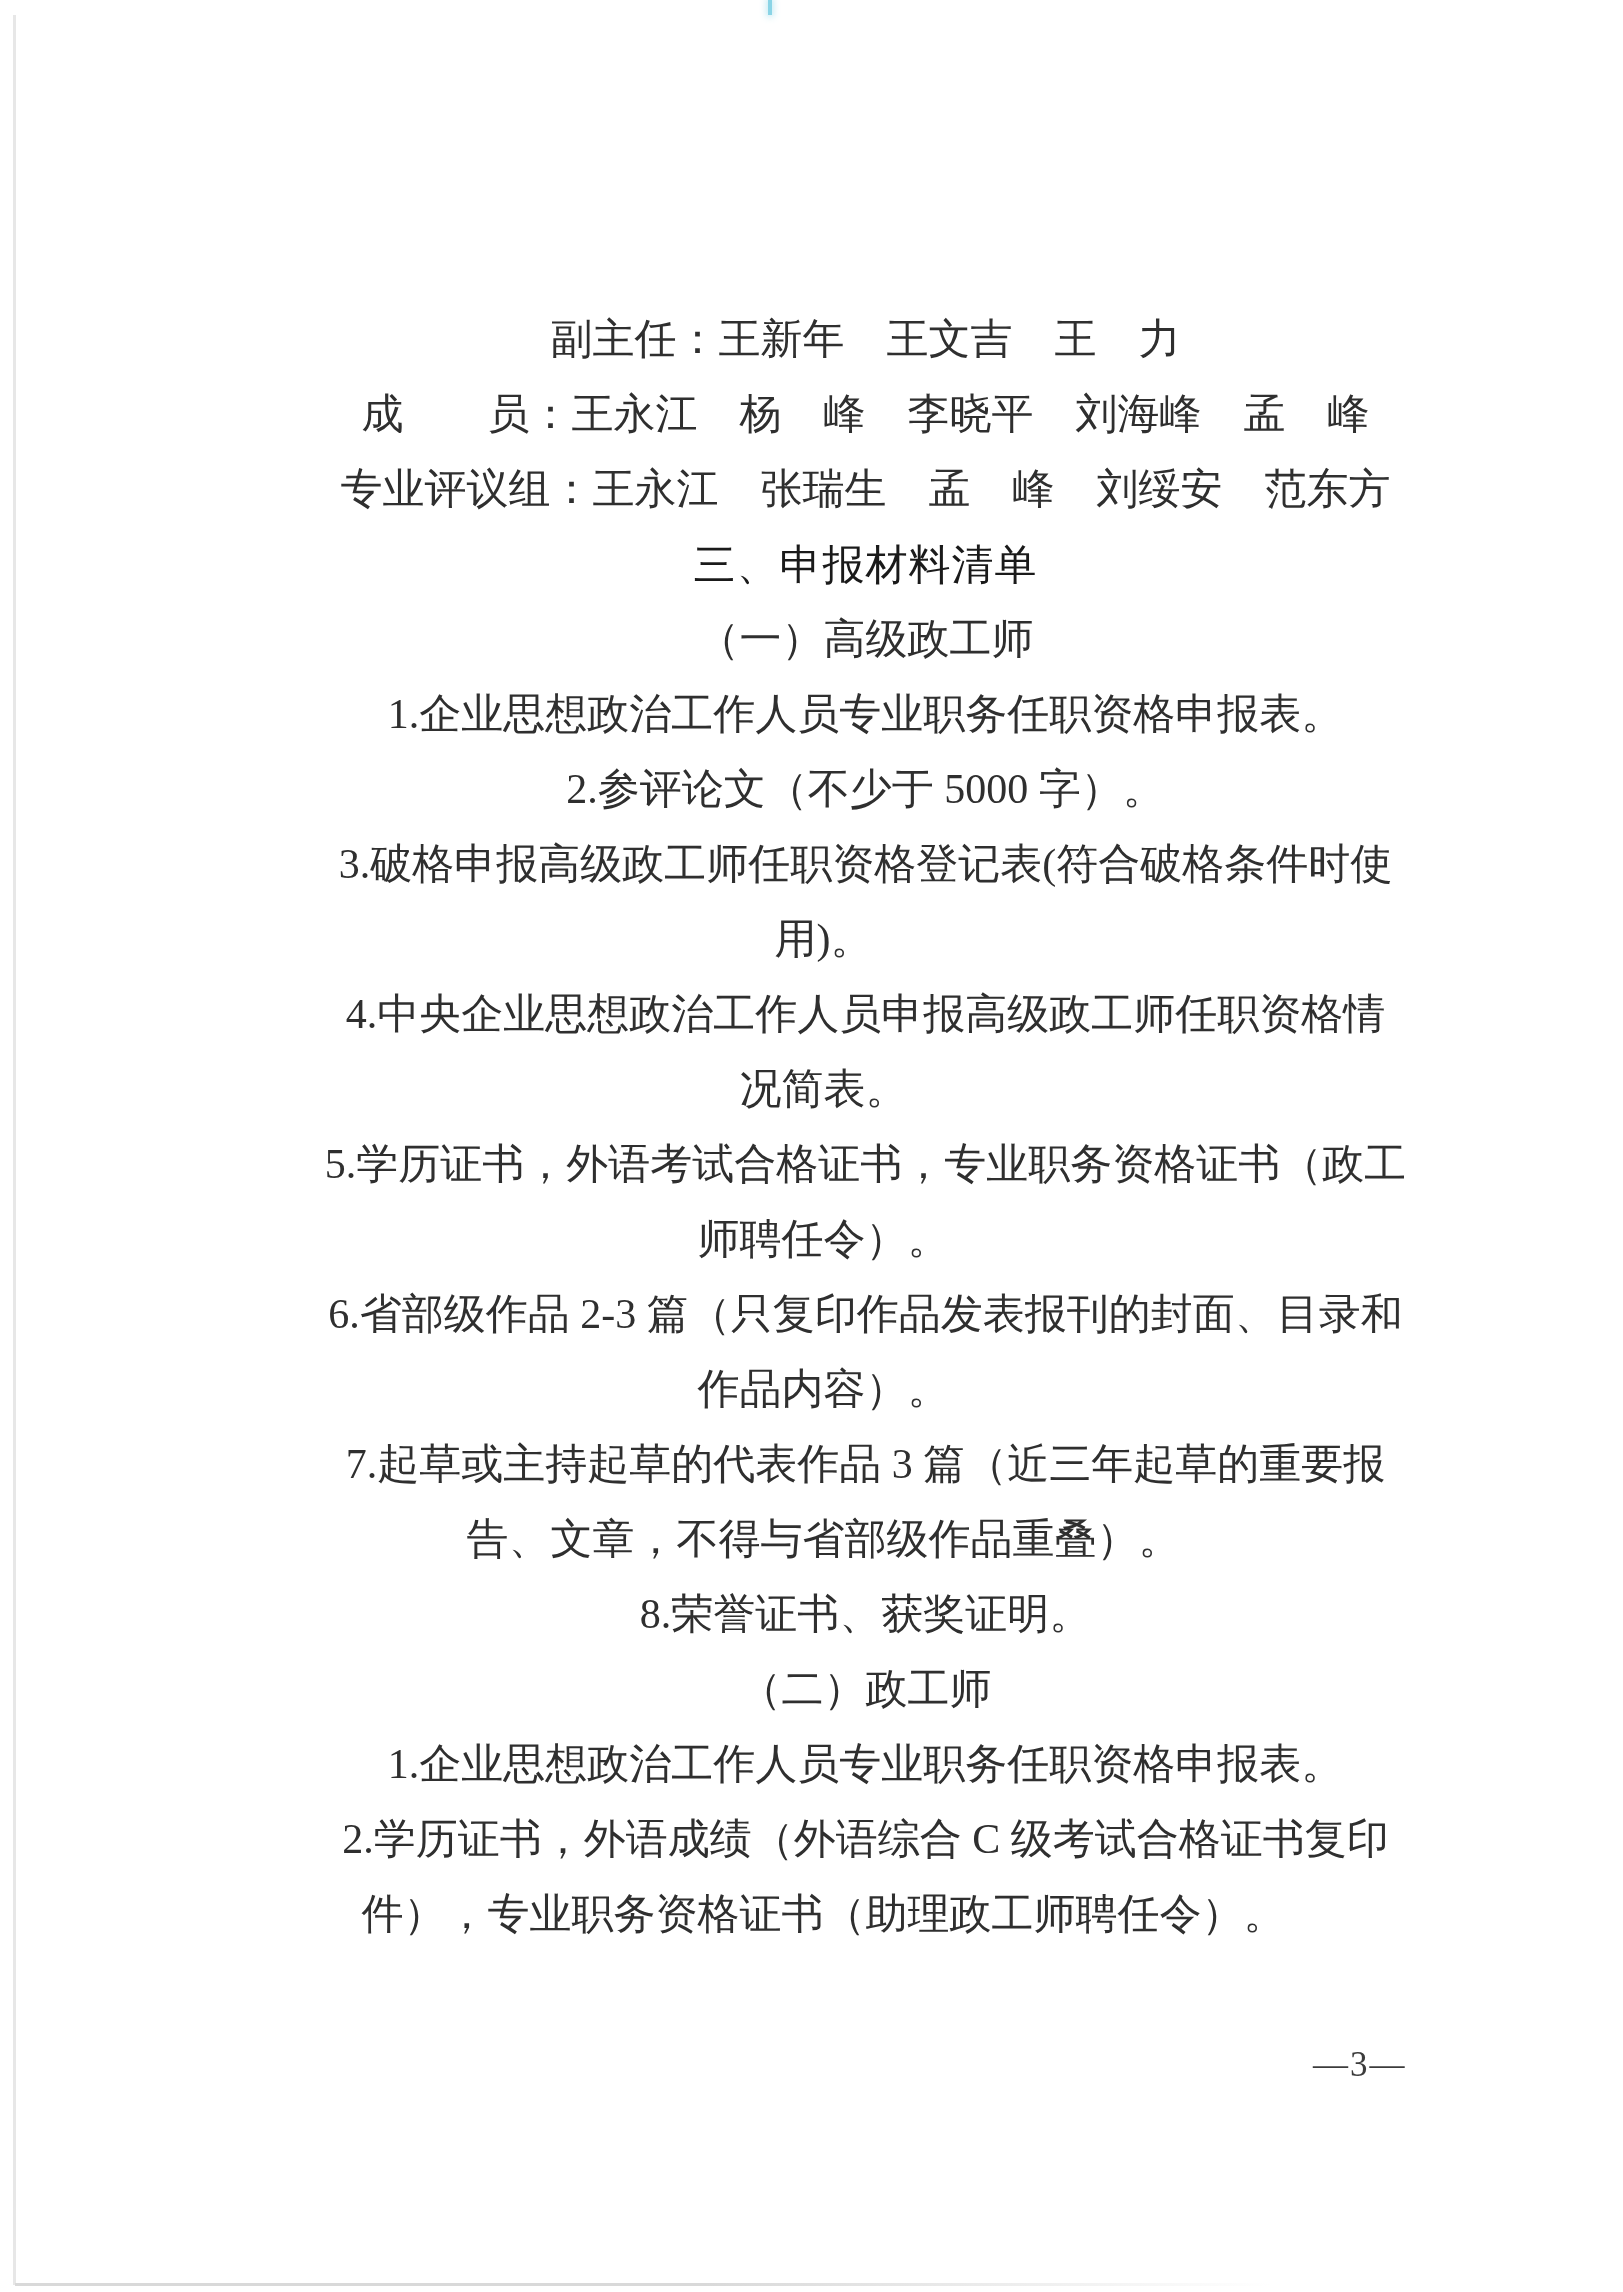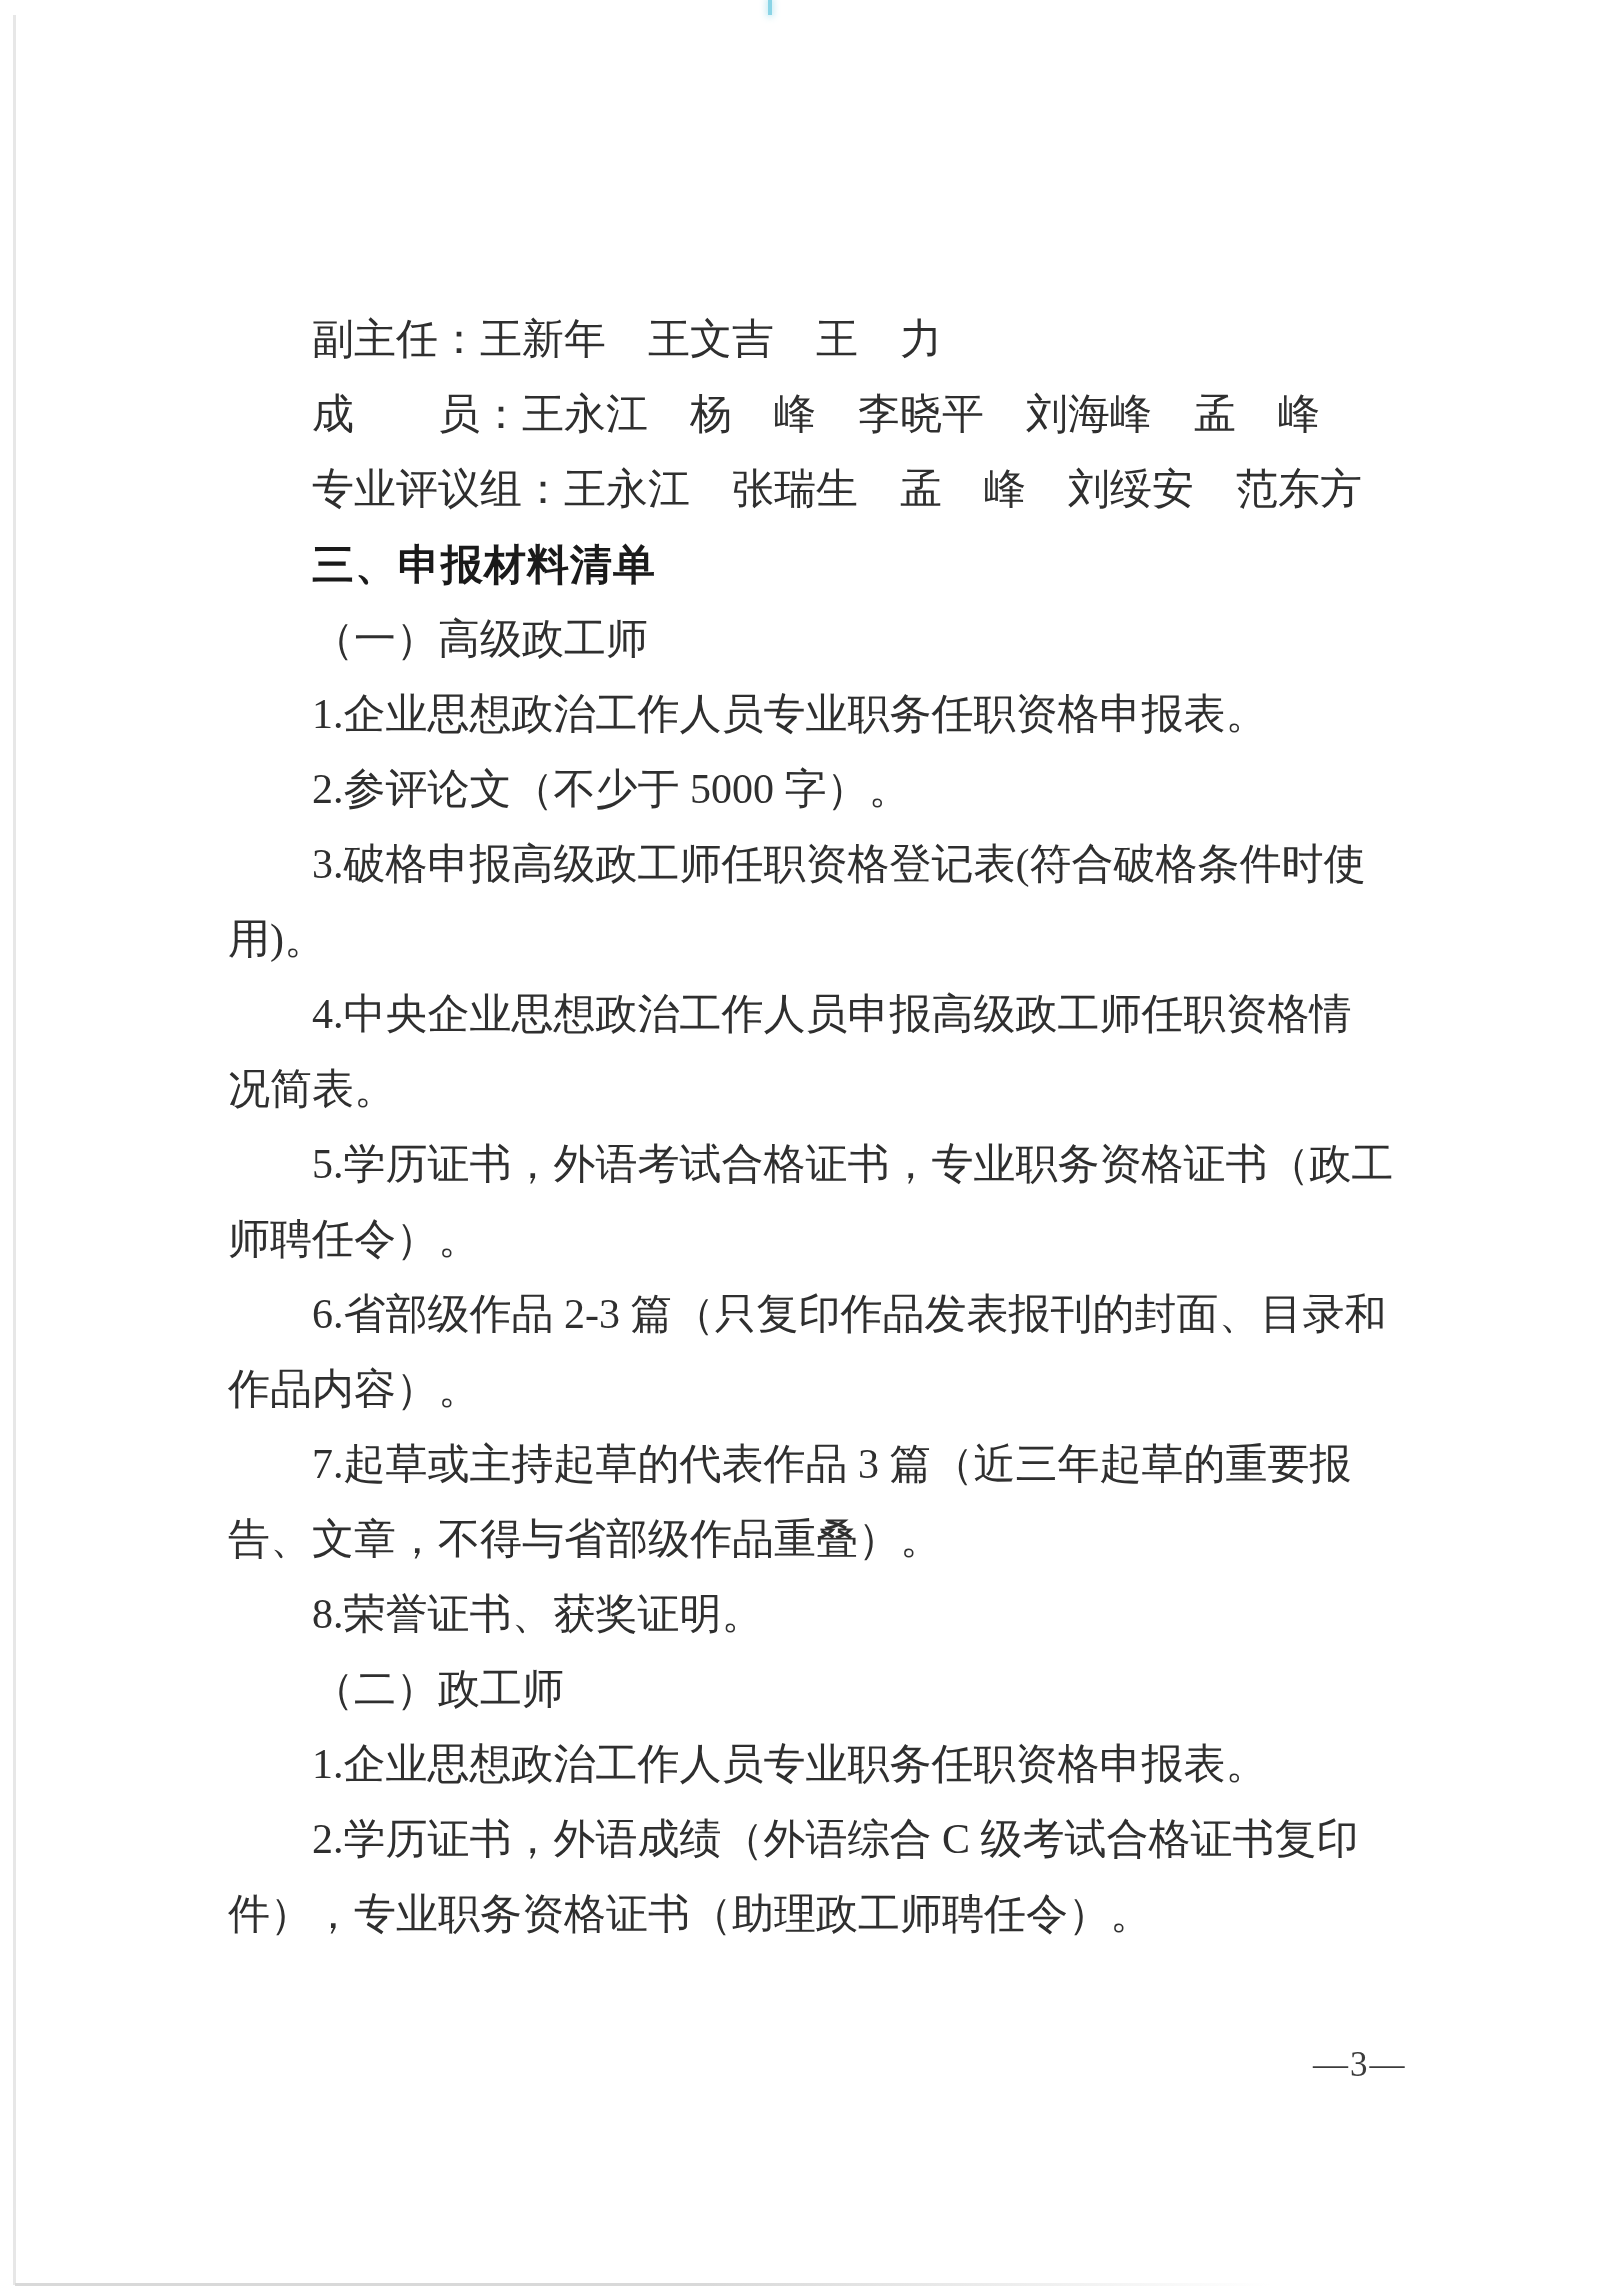--- a/index.html
+++ b/index.html
@@ -10,20 +10,21 @@
     width: 1623px;
     height: 2293px;
     background: #ffffff;
     position: relative;
     overflow: hidden;
   }
   .page {
     position: absolute;
     inset: 0;
     background: var(--page-bg, #ffffff);
+    text-align: center;
   }
   
   .scan-line-left {
     position: absolute;
     left: 12.7px;
     top: 14.7px;
     width: 2.9px;
     height: 2270px;
     background: var(--scan-line, #e7e7e7);
   }
@@ -57,21 +58,21 @@
     white-space: pre;
   }
   .line {
     height: 75px;
   }
   .line.indent {
     padding-left: 84px; 
   }
   .line.heading {
     font-family: "Liberation Sans", "DejaVu Sans", sans-serif;
-    font-weight: bold;
+    font-weight: normal;
     color: var(--heading-color, #1a1a1a);
     letter-spacing: 1px;
   }
   .page-number {
     position: absolute;
     left: 1313px;
     top: 2045px;
     font-family: "Liberation Serif", "DejaVu Serif", serif;
     font-size: 35px;
     line-height: 39px;

